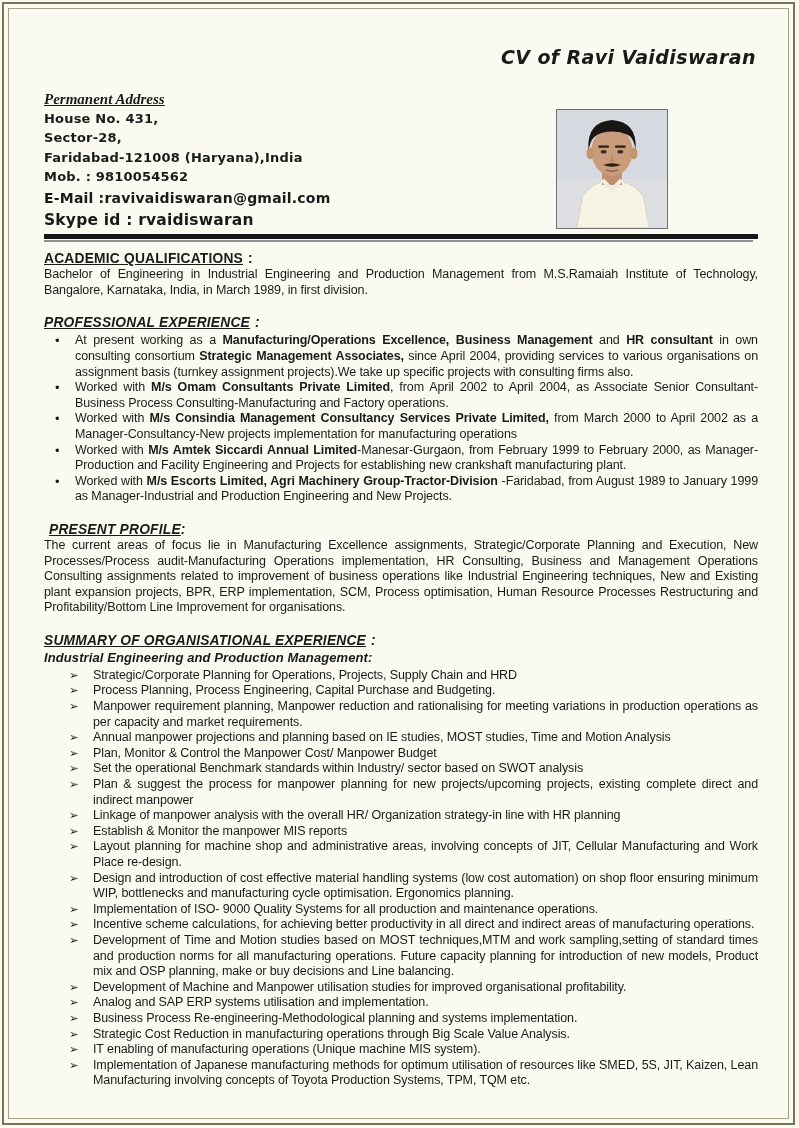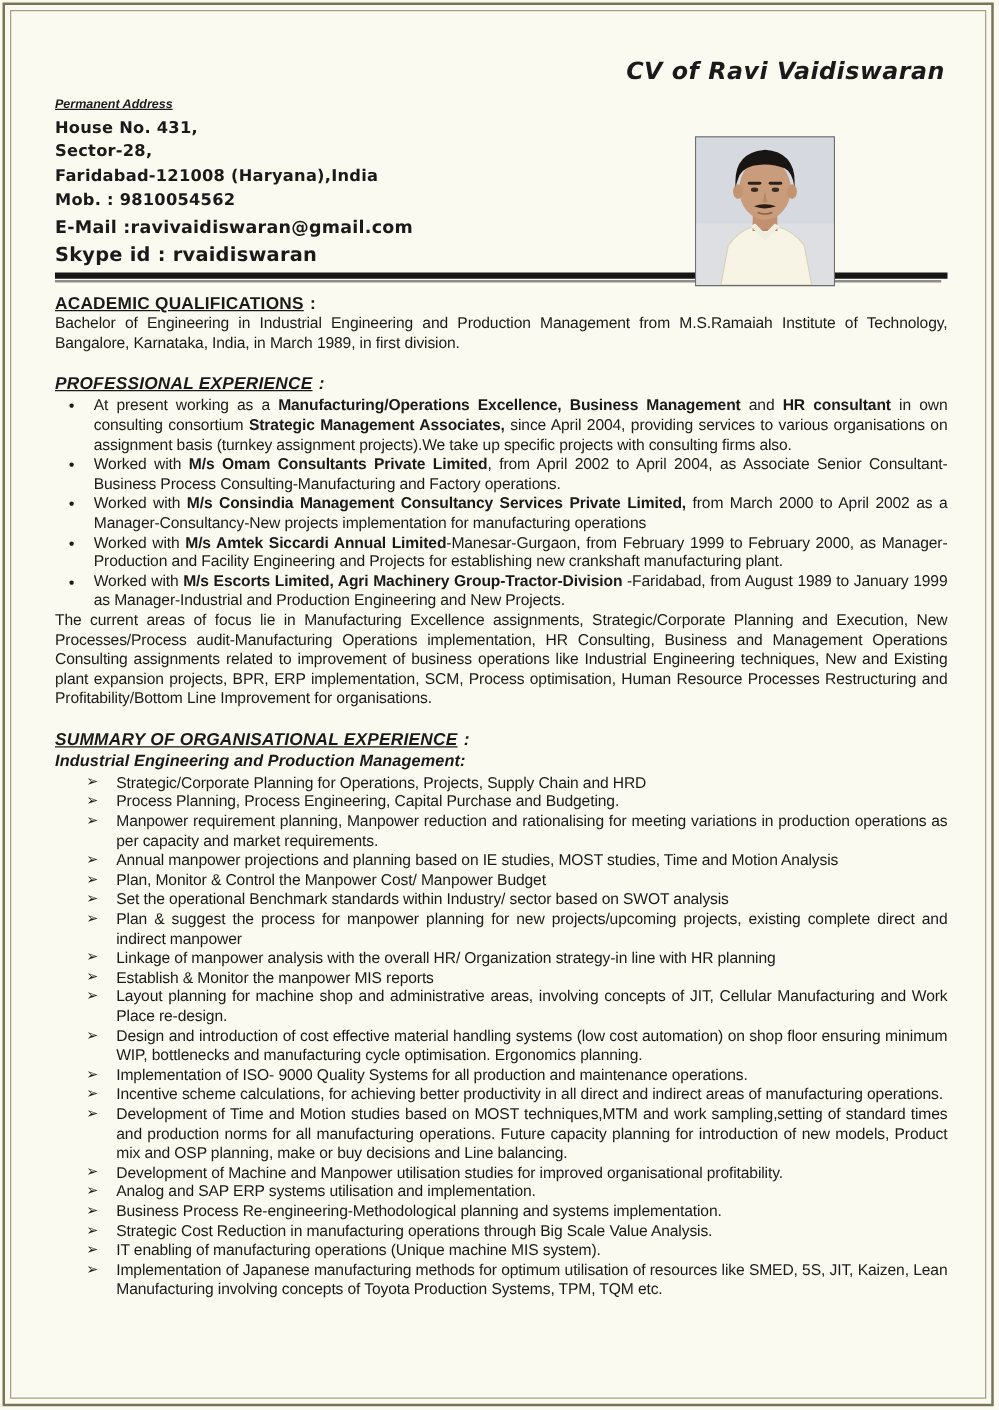--- a/index.html
+++ b/index.html
@@ -28,24 +28,24 @@
     margin-top:46px;
     text-align:right;
     font-family:"DejaVu Sans", sans-serif;
     font-weight:bold; font-style:italic;
     font-size:19px; letter-spacing:.4px;
     padding-right:2px;
   }
   .header-row { position:relative; }
   .addr-heading {
     display:inline-block;
-    margin-top:6px;
-    font-family:Liberation Sans, sans-serif;
+    margin-top:22px;
+    font-family:Liberation Serif, serif;
     font-weight:bold; font-style:italic;
-    font-size:10px;
+    font-size:15px;
     text-decoration:underline;
     padding-right:10px;
     line-height:19px;
   }
   .addr-line {
     font-family:"DejaVu Sans", sans-serif;
     font-weight:bold; font-size:13px; line-height:19.3px;
     letter-spacing:.2px;
   }
   .email-line {
@@ -171,20 +171,21 @@
 
   <div class="section-heading mt18"><span class="hd">PROFESSIONAL EXPERIENCE</span><span class="colon">:</span></div>
   <ul class="bullets">
       <li><span>At present working as a </span><b>Manufacturing/Operations Excellence, Business Management</b><span> and </span><b>HR consultant</b><span> in own consulting consortium </span><b>Strategic Management Associates,</b><span> since April 2004, providing services to various organisations on assignment basis (turnkey assignment projects).We take up specific projects with consulting firms also.</span></li>
       <li><span>Worked with </span><b>M/s Omam Consultants Private Limited</b><span>, from April 2002 to April 2004, as Associate Senior Consultant-Business Process Consulting-Manufacturing and Factory operations.</span></li>
       <li><span>Worked with </span><b>M/s Consindia Management Consultancy Services Private Limited,</b><span> from March 2000 to April 2002 as a Manager-Consultancy-New projects implementation for manufacturing operations</span></li>
       <li><span>Worked with </span><b>M/s Amtek Siccardi Annual Limited</b><span>-Manesar-Gurgaon,  from February 1999 to February 2000, as Manager-Production and Facility Engineering and Projects for establishing new crankshaft manufacturing plant.</span></li>
       <li><span>Worked with </span><b>M/s Escorts  Limited, Agri Machinery Group-Tractor-Division</b><span> -Faridabad, from August 1989 to January 1999 as Manager-Industrial and Production Engineering and New Projects.</span></li>
     </ul>
 
+  <div class="section-heading mt18 indent"><span class="hd">PRESENT PROFILE</span><span>:</span></div>
   <div class="para">The current areas of focus lie in Manufacturing Excellence assignments, Strategic/Corporate Planning and Execution, New Processes/Process audit-Manufacturing Operations implementation, HR Consulting, Business and Management Operations Consulting assignments related to improvement of business operations like Industrial Engineering techniques, New and Existing plant expansion projects, BPR, ERP implementation, SCM, Process optimisation, Human Resource Processes Restructuring and Profitability/Bottom Line Improvement for organisations.</div>
 
   <div class="section-heading mt18"><span class="hd">SUMMARY OF ORGANISATIONAL EXPERIENCE</span><span class="colon">:</span></div>
   <div class="subheading">Industrial Engineering and Production Management:</div>
   <ul class="arrows">
       <li>Strategic/Corporate Planning for Operations, Projects, Supply Chain and HRD</li>
       <li>Process Planning, Process Engineering, Capital Purchase and Budgeting.</li>
       <li>Manpower requirement planning, Manpower reduction and rationalising for meeting variations in production operations as per capacity and market requirements.</li>
       <li>Annual manpower projections and planning based on IE studies, MOST studies, Time and Motion Analysis</li>
       <li>Plan, Monitor &amp; Control the Manpower Cost/ Manpower Budget</li>

